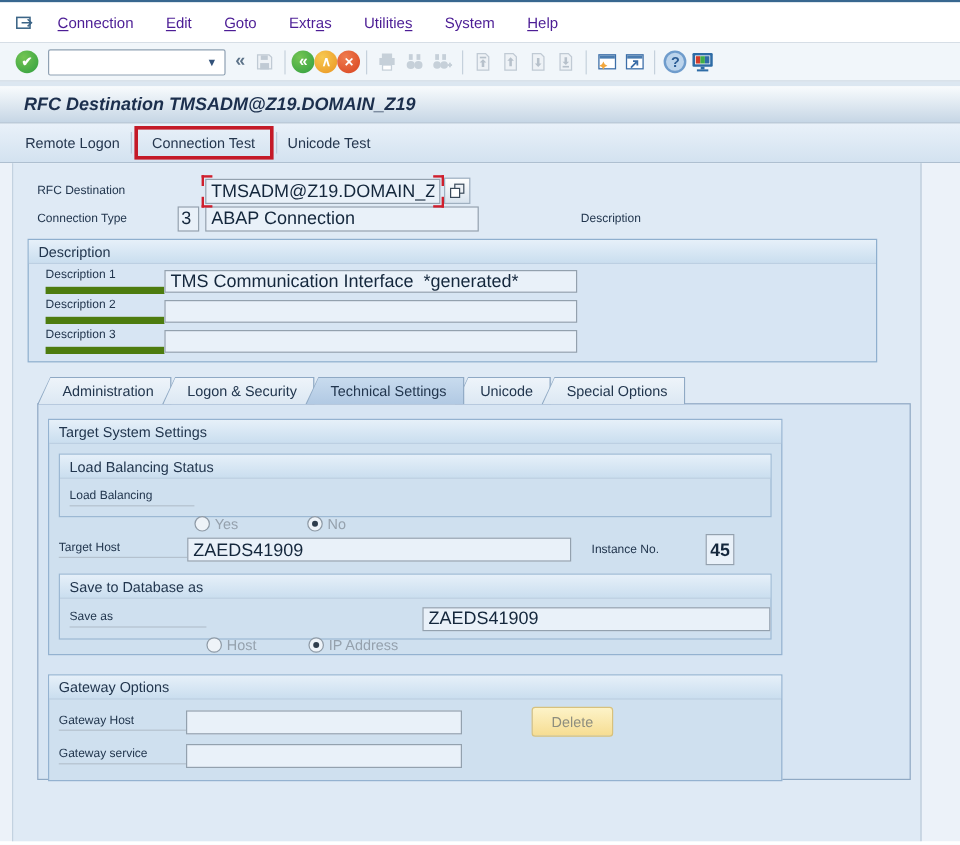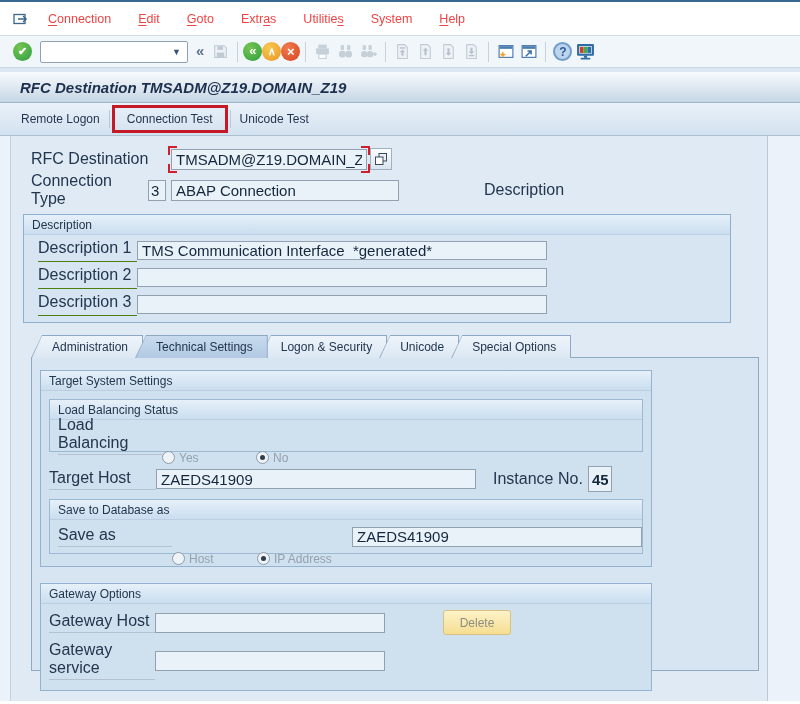--- a/index.html
+++ b/index.html
@@ -8,21 +8,21 @@
     width:800px; height:704px; overflow:hidden;
     font-family:"Liberation Sans", sans-serif; font-size:12px; color:#22364e;
     background:#ffffff;
   }
   .topline { height:2px; background:#38678f; }
 
   
   .menubar { height:34px; background:#fff; border-bottom:1px solid #d6dee6;
              display:flex; align-items:center; padding-left:12px; }
   .sysicon { width:22px; height:18px; display:flex; align-items:center; margin-right:14px; }
-  .menu-item { color:#ef4444; font-size:12.5px; margin-right:27px; cursor:default; }
+  .menu-item { color:#4c1d95; font-size:12.5px; margin-right:27px; cursor:default; }
   .menu-item u { text-underline-offset:2px; }
 
   
   .toolbar { height:32px; background:#f1f6fa; border-bottom:1px solid #c9d5e0;
              display:flex; align-items:center; padding-left:13px; }
   .circle { width:19px; height:19px; border-radius:50%; color:#fff; display:flex;
             align-items:center; justify-content:center; font-weight:bold; flex:none; }
   .c-green  { background:radial-gradient(circle at 35% 30%, #74c553, #2f9e3f); }
   .c-orange { background:radial-gradient(circle at 35% 30%, #f7c950, #ea9422); }
   .c-red    { background:radial-gradient(circle at 35% 30%, #ef7c4f, #d8431f); }
@@ -54,41 +54,41 @@
                  font-family:inherit; cursor:default; }
   .vsep { width:1px; height:18px; background:#b8c9da; }
   .annot { border:3px solid #c41a28; padding:0 3px; margin:0 2px; display:flex; align-items:center; }
 
   
   .content { position:relative; height:565px; background:#ecf2f9; }
   .screen { position:absolute; left:10px; top:0; width:758px; height:100%;
             background:#dfeaf5; border-left:1px solid #c3d2e0; border-right:1px solid #b9c9d8;
             padding-top:12px; }
   .frow { display:flex; align-items:center; margin-left:20px; }
-  .lbl { font-size:16px; color:#22364e; }
+  .lbl { font-size:10px; color:#22364e; }
   .lbl-u { border-bottom:1px solid #b4c1ce; padding-bottom:2px; }
   .field { background:#e9f1f9; border:1px solid #93a1ae; height:21px; font:inherit; font-size:15px;
            color:#14273c; padding:0 4px; }
   .iconbtn { width:22px; height:22px; margin-left:3px; background:linear-gradient(#fdfefe,#d9e4ee);
              border:1px solid #9fb0c0; display:flex; align-items:center; justify-content:center; padding:0; }
 
   .red-wrap { position:relative; }
   .rc { position:absolute; width:9px; height:9px; border:0 solid #cf1f2d; }
   .rc.tl { top:-3px; left:-3px;  border-top-width:2px; border-left-width:2px; }
   .rc.tr { top:-3px; right:-3px; border-top-width:2px; border-right-width:2px; }
   .rc.bl { bottom:-3px; left:-3px;  border-bottom-width:2px; border-left-width:2px; }
   .rc.br { bottom:-3px; right:-3px; border-bottom-width:2px; border-right-width:2px; }
 
   .group { border:1px solid #8fafce; background:#d7e5f3; }
   .group-h { height:20px; background:linear-gradient(#e6f0f9,#cadeef); border-bottom:1px solid #bccfe2;
              display:flex; align-items:center; padding-left:8px; color:#22364e; }
   .descgrp { margin:6px 0 0 12px; width:708px; padding-bottom:6px; }
   .drow { display:flex; align-items:center; margin:4px 0 0 14px; }
-  .drow .lbl { width:99px; border-bottom:1px solid #4d7c0f; padding-bottom:4px; }
-  .drow .field { width:410px; height:19px; }
+  .drow .lbl { width:99px; border-bottom:6px solid #4d7c0f; padding-bottom:4px; }
+  .drow .field { width:344px; height:19px; }
 
   
   .tabstrip { display:flex; margin:12px 0 0 20px; position:relative; z-index:2; }
   .tab { position:relative; height:23px; margin-left:-8px; cursor:default; }
   .tab:first-child { margin-left:0; }
   .tab-outer { clip-path:polygon(11px 0,100% 0,100% 100%,0 100%); background:#8fa9c4;
                height:100%; padding:1px 1px 0 1px; }
   .tab-inner { clip-path:polygon(10px 0,100% 0,100% 100%,0 100%);
                background:linear-gradient(#eef4fa,#dce8f3); height:100%; display:flex;
                align-items:center; padding:0 14px 0 20px; color:#22364e; white-space:nowrap; }
@@ -302,28 +302,28 @@
         <input class="field" value="" style="">
       </div>
     </div>
 
     <div class="tabstrip">
       <div class="tab">
         <div class="tab-outer">
             <div class="tab-inner">Administration</div>
           </div>
       </div>
+      <div class="tab">
+        <div class="tab-outer">
+            <div class="tab-inner">Logon &amp; Security</div>
+          </div>
+      </div>
       <div class="tab active">
         <div class="tab-outer">
             <div class="tab-inner">Technical Settings</div>
-          </div>
-      </div>
-      <div class="tab">
-        <div class="tab-outer">
-            <div class="tab-inner">Logon &amp; Security</div>
           </div>
       </div>
       <div class="tab">
         <div class="tab-outer">
             <div class="tab-inner">Unicode</div>
           </div>
       </div>
       <div class="tab">
         <div class="tab-outer">
             <div class="tab-inner">Special Options</div>

